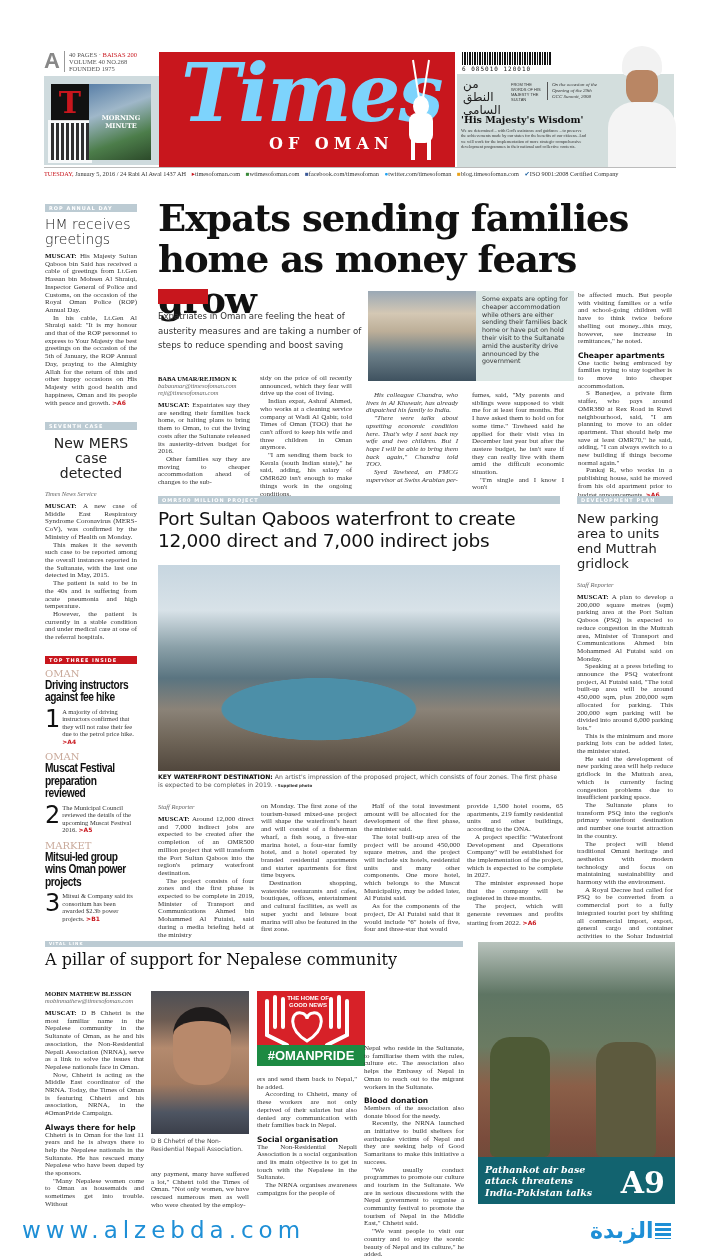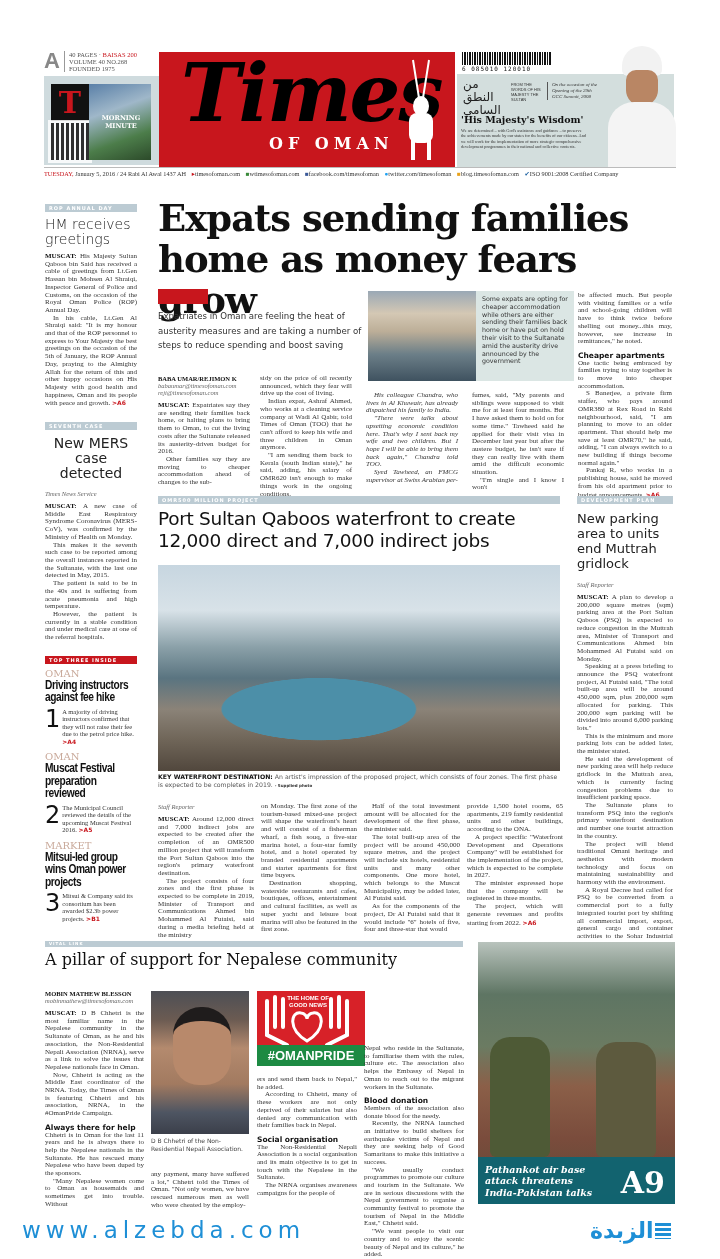--- a/index.html
+++ b/index.html
@@ -33,21 +33,21 @@
       <div>FOUNDED 1975</div>
     </div>
   </div>
   <div class="abs" style="left:0;top:26px;width:115px;height:89px;background:#cfdbde;">
     <div class="abs" style="left:7px;top:8px;width:38px;height:37px;background:#111;color:#c8161d;font-family:'DejaVu Serif',serif;font-size:30px;font-weight:bold;text-align:center;line-height:37px;">T</div>
     <div class="abs" style="left:7px;top:47px;width:38px;height:37px;background:repeating-linear-gradient(90deg,#111 0 3px,#fff 3px 5px),#fff;opacity:.85;outline:3px solid #fff;"></div>
     <div class="abs ph" style="left:45px;top:8px;width:62px;height:76px;background:linear-gradient(160deg,#5a80a8,#9fb7c9 35%,#4c7d4a 70%,#2c4a2a);"></div>
     <div class="abs" style="left:52px;top:38px;width:50px;color:#fff;font-family:'DejaVu Serif',serif;font-size:6.5px;font-weight:bold;line-height:8px;text-align:center;">MORNING MINUTE</div>
   </div>
   <div class="abs" style="left:115px;top:2px;width:296px;height:116px;background:#c8161d;">
-    <div class="abs" style="left:22px;top:-6px;color:#000000;font-family:'DejaVu Serif',serif;font-weight:bold;font-style:italic;font-size:80px;letter-spacing:-2px;text-align:right;">Times</div>
+    <div class="abs" style="left:22px;top:-6px;color:#7dd3fc;font-family:'DejaVu Serif',serif;font-weight:bold;font-style:italic;font-size:80px;letter-spacing:-2px;text-align:right;">Times</div>
     <div class="abs" style="left:110px;top:82px;color:#fff;font-family:'DejaVu Serif',serif;font-weight:bold;font-size:16px;letter-spacing:5px;">OF OMAN</div>
     <div class="abs" style="left:240px;top:6px;width:48px;height:104px;">
       <svg width="48" height="104" viewBox="0 0 48 104">
           <path d="M14 2 L20 40 M30 2 L24 40" stroke="#fff" stroke-width="2"></path>
           <ellipse cx="22" cy="48" rx="8" ry="10" fill="#fff"></ellipse>
           <rect x="10" y="55" width="24" height="30" rx="8" fill="#fff"></rect>
           <rect x="12" y="82" width="4" height="20" fill="#fff"></rect>
           <rect x="28" y="82" width="4" height="20" fill="#fff"></rect>
         </svg>
     </div>
@@ -154,21 +154,21 @@
   <p>Syed Tawheed, an FMCG supervisor at Swiss Arabian per-</p>
 </div>
 <div class="abs body" style="left:472px;top:392px;width:92px;">
   <p class="first">fumes, said, "My parents and siblings were supposed to visit me for at least four months. But I have asked them to hold on for some time." Tawheed said he applied for their visit visa in December last year but after the austere budget, he isn't sure if they can really live with them amid the difficult economic situation.</p>
   <p>"I'm single and I know I won't</p>
 </div>
 <div class="abs body" style="left:578px;top:292px;width:94px;">
   <p class="first">be affected much. But people with visiting families or a wife and school-going children will have to think twice before shelling out money...this may, however, see increase in remittances," he noted.</p>
   <div class="sub">Cheaper apartments</div>
   <p class="first">One tactic being embraced by families trying to stay together is to move into cheaper accommodation.</p>
-  <p>S Banerjee, a private firm staffer, who pays around OMR380 at Rex Road in Rabi neighbourhood, said, "I am planning to move to an older apartment. That should help me save at least OMR70," he said, adding, "I can always switch to a new building if things become normal again."</p>
+  <p>S Banerjee, a private firm staffer, who pays around OMR380 at Rex Road in Ruwi neighbourhood, said, "I am planning to move to an older apartment. That should help me save at least OMR70," he said, adding, "I can always switch to a new building if things become normal again."</p>
   <p><span>Pankaj R, who works in a publishing house, said he moved from his old apartment prior to budget announcements.</span> <a class="cont">&gt;A6</a></p>
 </div>
 
 <div class="abs kicker" style="left:158px;top:496px;width:402px;">OMR500 MILLION PROJECT</div>
 <div class="abs" style="left:158px;top:508px;width:410px;font-family:'DejaVu Sans',sans-serif;font-size:18.5px;line-height:22px;color:#111;letter-spacing:-.3px;">Port Sultan Qaboos waterfront to create 12,000 direct and 7,000 indirect jobs</div>
 <div class="abs" style="left:158px;top:565px;width:402px;height:206px;background:
   radial-gradient(ellipse 40% 25% at 40% 70%,#4c8fa8 0 60%,transparent 61%),
   linear-gradient(180deg,#c7d6e0 0%,#d8e2e8 22%,#8aa0a8 40%,#5a7480 55%,#8b8378 70%,#6f6558 85%,#51473d 100%);"></div>
 <div class="abs" style="left:158px;top:773px;width:402px;font-family:'DejaVu Sans',sans-serif;font-size:6.2px;line-height:8px;color:#555;">
   <b style="color:#111">KEY WATERFRONT DESTINATION:</b><span> An artist's impression of the proposed project, which consists of four zones. The first phase is expected to be completes in 2019.</span> <span style="font-size:4px;font-weight:bold;color:#333">- Supplied photo</span>

